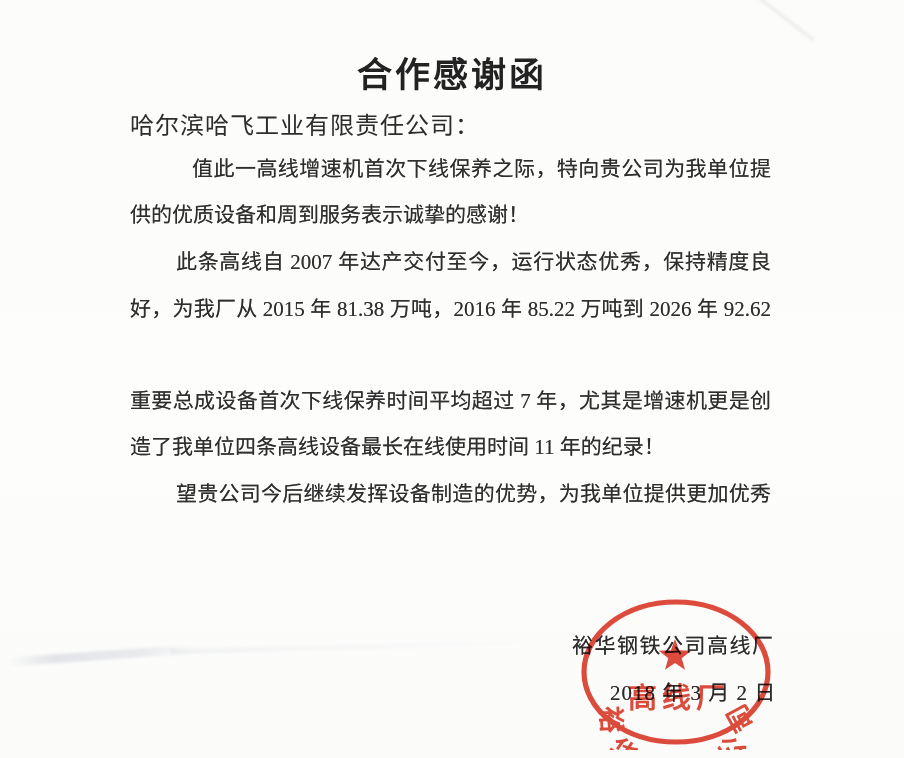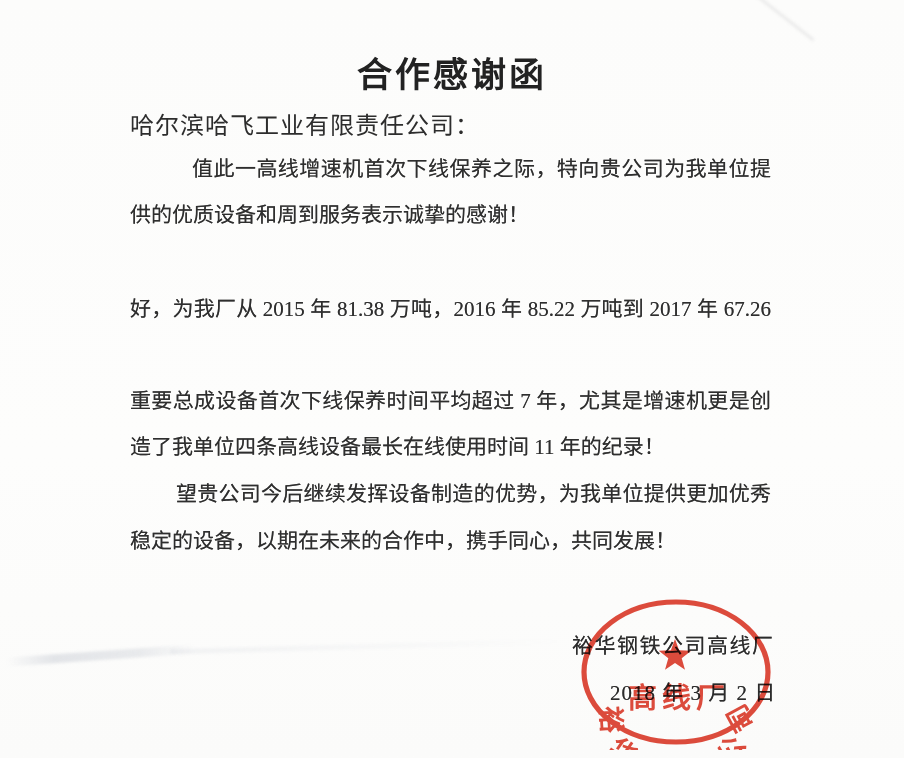--- a/index.html
+++ b/index.html
@@ -69,25 +69,25 @@
 <body>
 
 <div class="page">
 
   <div class="doc-title">合作感谢函</div>
 
   <div class="salutation">哈尔滨哈飞工业有限责任公司：</div>
 
   <div class="line t0 ind-deep just">值此一高线增速机首次下线保养之际，特向贵公司为我单位提</div>
   <div class="line t1">供的优质设备和周到服务表示诚挚的感谢！</div>
-  <div class="line t3 just">好，为我厂从 2015 年 81.38 万吨，2016 年 85.22 万吨到 2017 年 67.26</div>
+  <div class="line t2 ind just">此条高线自 2007 年达产交付至今，运行状态优秀，保持精度良</div>
+  <div class="line t3 just">好，为我厂从 2015 年 81.38 万吨，2016 年 85.22 万吨到 2026 年 92.62</div>
   <div class="line t5 just">重要总成设备首次下线保养时间平均超过 7 年，尤其是增速机更是创</div>
   <div class="line t6">造了我单位四条高线设备最长在线使用时间 11 年的纪录！</div>
   <div class="line t7 ind just">望贵公司今后继续发挥设备制造的优势，为我单位提供更加优秀</div>
-  <div class="line t8">稳定的设备，以期在未来的合作中，携手同心，共同发展！</div>
 
   <div class="signature">裕华钢铁公司高线厂</div>
   <div class="doc-date">2018 年 3 月 2 日</div>
 
   <div class="seal">
     <svg viewBox="0 0 202 154" xmlns="http://www.w3.org/2000/svg">
       <ellipse cx="100" cy="76" rx="92" ry="70" fill="none" stroke="#dc3828" stroke-width="5.2"></ellipse>
       <path id="sealArc" d="M 36 103 A 74 54 0 1 0 164 103" fill="none"></path>
       <text font-family="'Liberation Serif','DejaVu Serif',serif" font-size="27" font-weight="700" fill="#dc3828" letter-spacing="17">
         <textPath href="#sealArc" startOffset="10">裕华钢铁公司</textPath>

